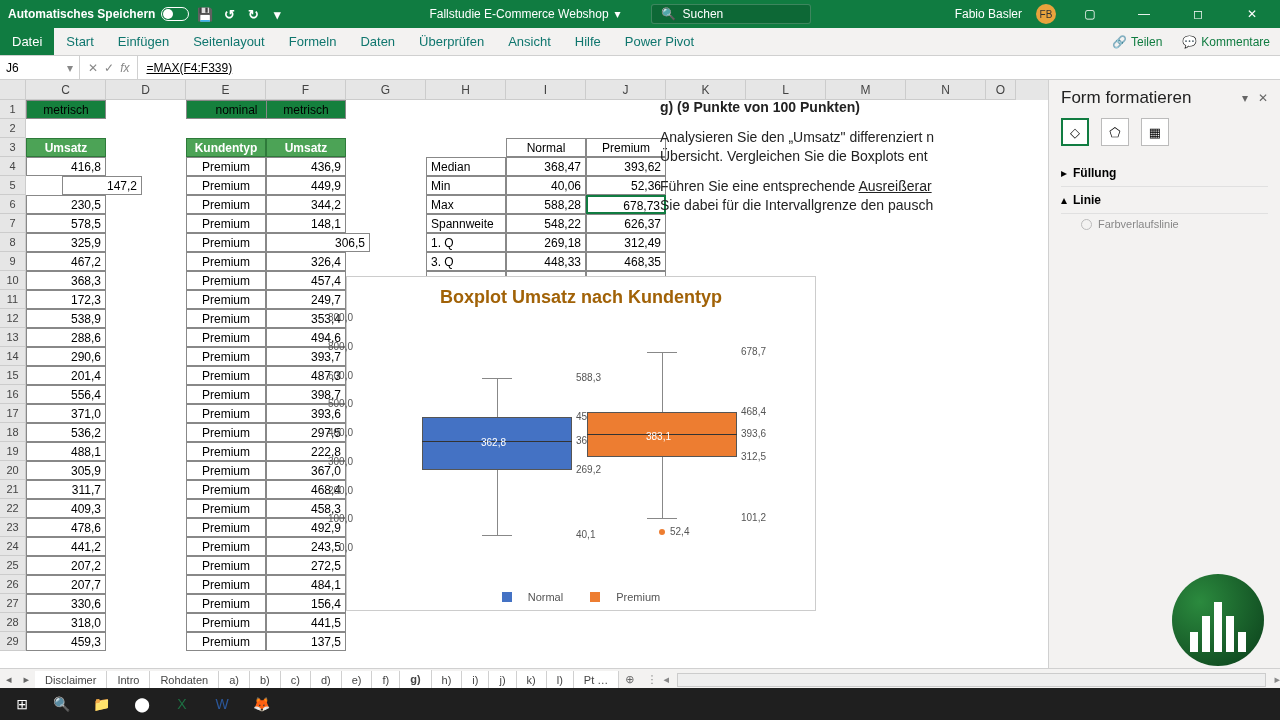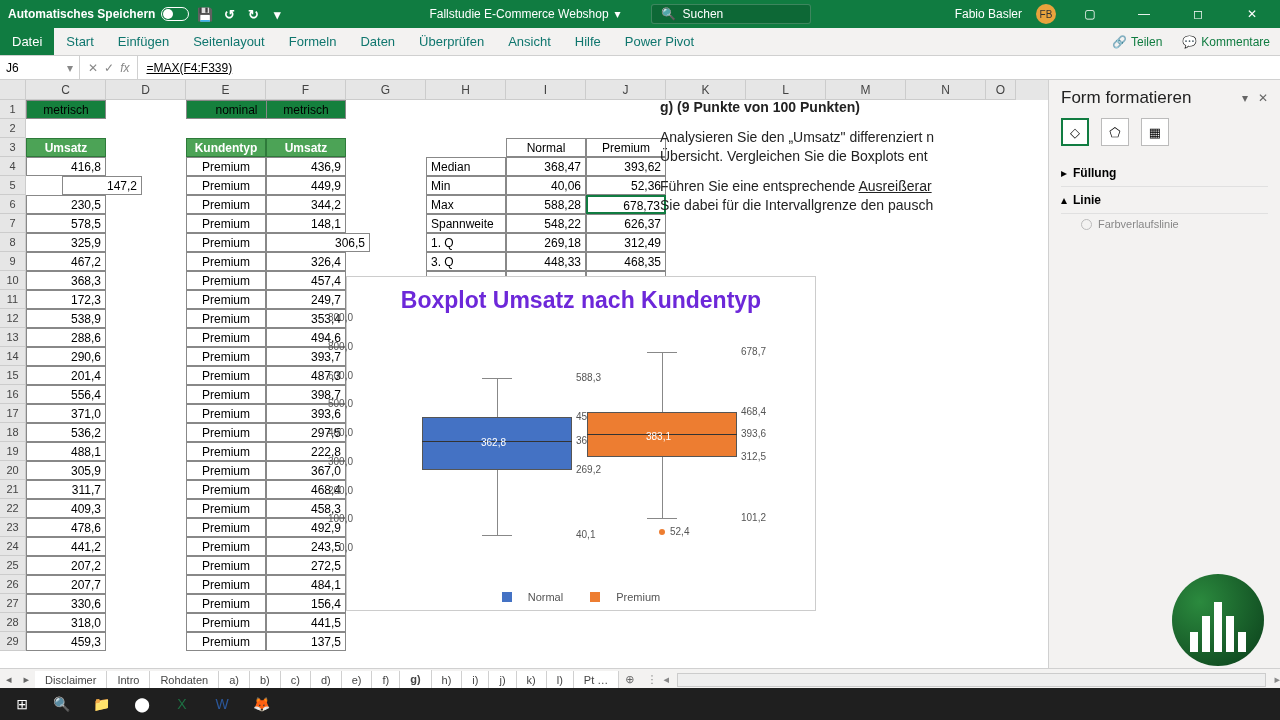--- a/index.html
+++ b/index.html
@@ -54,21 +54,21 @@
 .cell { position: absolute; font-size: 12px; padding: 0 4px; line-height: 19px; height: 19px; border-right: 1px solid #eee; border-bottom: 1px solid #eee; white-space: nowrap; overflow: hidden; }
 .cell.yellow { background: #15803d; text-align: center; border: 1px solid #888; }
 .cell.greenh { background: #4ca356; color: #fff; font-weight: 600; text-align: center; border: 1px solid #2e7a3a; }
 .cell.bord { border: 1px solid #888; }
 .cell.num { text-align: right; }
 .cell.ctr { text-align: center; }
 .cell.sel { border: 2px solid #107c41; }
 
 
 .chart { position: absolute; left: 346px; top: 196px; width: 470px; height: 335px; background: #fff; border: 1px solid #ccc; }
-.chart-title { text-align: center; font-weight: 700; font-size: 23px; padding: 10px 0 6px; color: #6d28d9; }
+.chart-title { text-align: center; font-weight: 700; font-size: 18px; padding: 10px 0 6px; color: #a16207; }
 .plot { position: absolute; left: 40px; top: 40px; width: 410px; height: 250px; }
 .yaxis { position: absolute; left: 6px; top: 40px; height: 250px; font-size: 10px; color: #555; }
 .yaxis div { position: absolute; right: 0; text-align: right; width: 34px; }
 .legend { position: absolute; bottom: 6px; left: 0; right: 0; text-align: center; font-size: 11px; color: #555; }
 .legend span { display: inline-flex; align-items: center; gap: 4px; margin: 0 6px; }
 .lg-box { width: 10px; height: 10px; }
 .whisker { position: absolute; width: 1px; background: #888; }
 .box { position: absolute; border: 1px solid #555; }
 .lbl { position: absolute; font-size: 10px; color: #555; }
 

